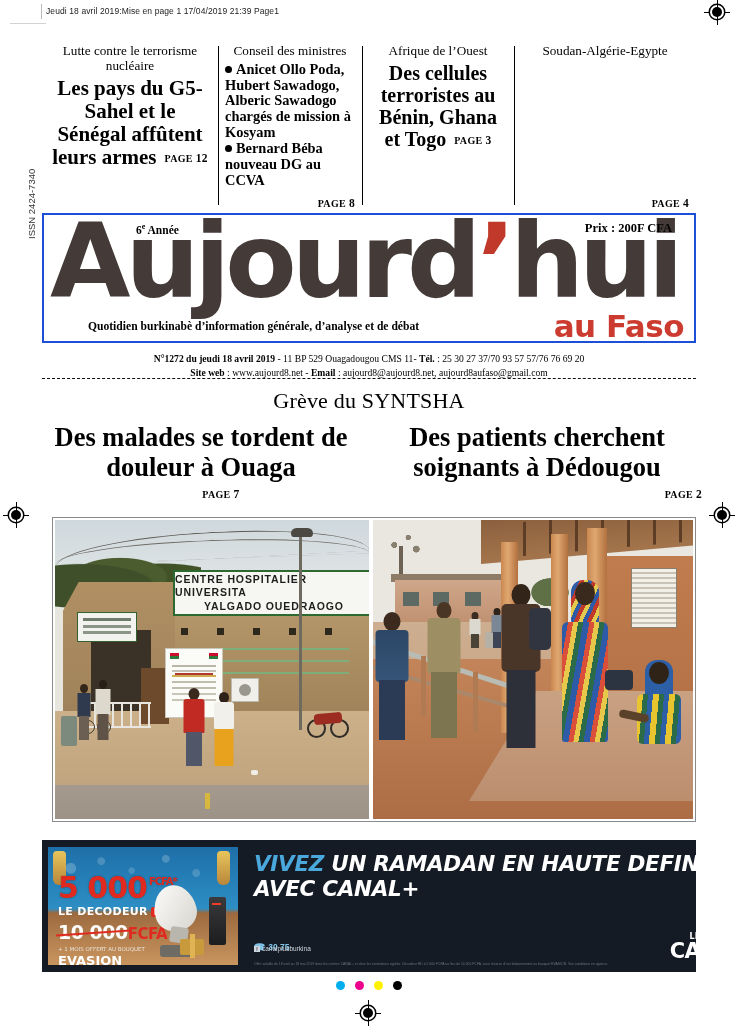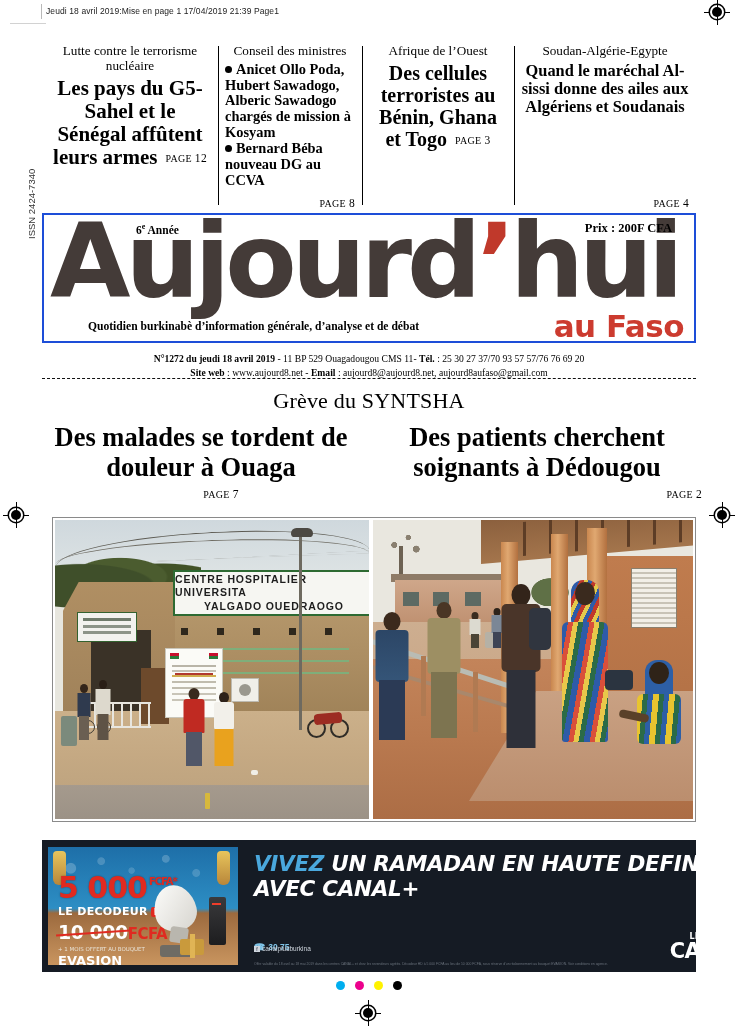--- a/index.html
+++ b/index.html
@@ -120,21 +120,21 @@
     display: inline-block;
     width: 7px; height: 7px;
     border-radius: 50%;
     background: #000;
     margin-right: 4px;
     vertical-align: 1px;
   }
   .pageref {
     font-variant: small-caps;
     font-size: 10px;
-    font-weight: normal;
+    font-weight: bold;
     letter-spacing: .3px;
     white-space: nowrap;
   }
   .pageref .num { font-size: 11.5px; margin-left: 3px; }
   .pr-inline { display: inline-block; margin-left: 8px; vertical-align: 2px; }
   .pr-right { text-align: right; margin-top: auto; }
 
   
   .masthead {
     position: absolute;
@@ -849,21 +849,20 @@
 
   <div class="teaser t3">
     <div class="kicker">Afrique de l’Ouest</div>
     <div class="tease-head">
       <span>Des cellules terroristes au Bénin, Ghana et Togo</span><span class="pageref pr-inline"><span>PAGE</span><span class="num">3</span></span>
     </div>
   </div>
 
   <div class="teaser t4">
     <div class="kicker">Soudan-Algérie-Egypte</div>
-    <div class="tease-head">Quand le maréchal Al-sissi donne des ailes aux Algériens et Soudanais</div>
     <div class="pageref pr-right"><span>PAGE</span><span class="num">4</span></div>
   </div>
 
 </div>
 
 <div class="issn">ISSN 2424-7340</div>
 
 <div class="masthead">
   <div class="logo"><span>Aujourd</span><span class="apos">’</span><span>hui</span></div>
   <div class="annee"><span>6</span><sup>e</sup><span> Année</span></div>

